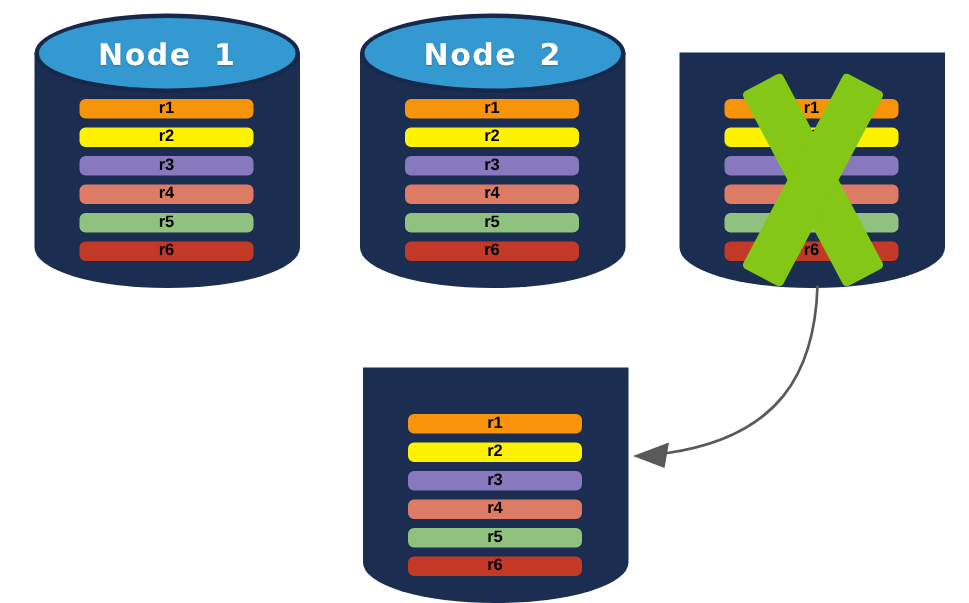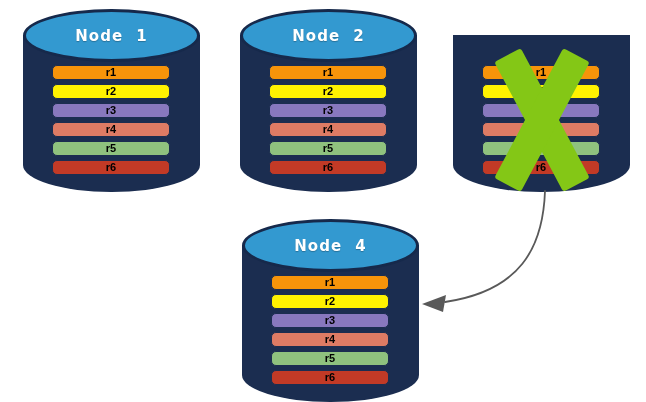--- a/index.html
+++ b/index.html
@@ -18,21 +18,21 @@
   .cyl-top{
     position:absolute;left:0;top:0;width:177px;height:53px;
     background:#3399D0;
     border:3px solid #16294B;
     border-radius:50%;
     box-sizing:border-box;
     display:flex;align-items:center;justify-content:center;
     z-index:3;
   }
   .node-title{
-    color:#FFFFFF;font-size:15px;font-weight:bold;
+    color:#FFFFFF;font-size:20px;font-weight:bold;
     letter-spacing:1px;word-spacing:7px;
     text-shadow:0 1px 1px rgba(0,0,0,0.25);
   }
   .bars{position:absolute;left:29px;top:56px;width:118px;z-index:2;text-align:center;}
   .bar{
     height:15px;margin-bottom:4px;
     border:1.5px solid #1B2D50;border-radius:5px;
     box-sizing:border-box;
     display:flex;align-items:center;justify-content:center;
   }
@@ -132,23 +132,20 @@
         </div>
     </div>
     <div class="fail-x">
       <div class="stroke s1" style="background: rgb(132, 199, 22);"></div>
       <div class="stroke s2" style="background: rgb(132, 199, 22);"></div>
     </div>
   </div>
 
   <div class="node" style="left:242px;top:219px;">
     <div class="cyl-body" style="background: rgb(27, 45, 80);"></div>
-    <div class="cyl-top" style="background: rgb(51, 153, 208);">
-      <span class="node-title">Node 4</span>
-    </div>
     <div class="bars">
       <div class="bar" style="background: rgb(247, 148, 10);">
           <span>r1</span>
         </div>
       <div class="bar" style="background: rgb(255, 242, 0);">
           <span>r2</span>
         </div>
       <div class="bar" style="background: rgb(136, 120, 190);">
           <span>r3</span>
         </div>

